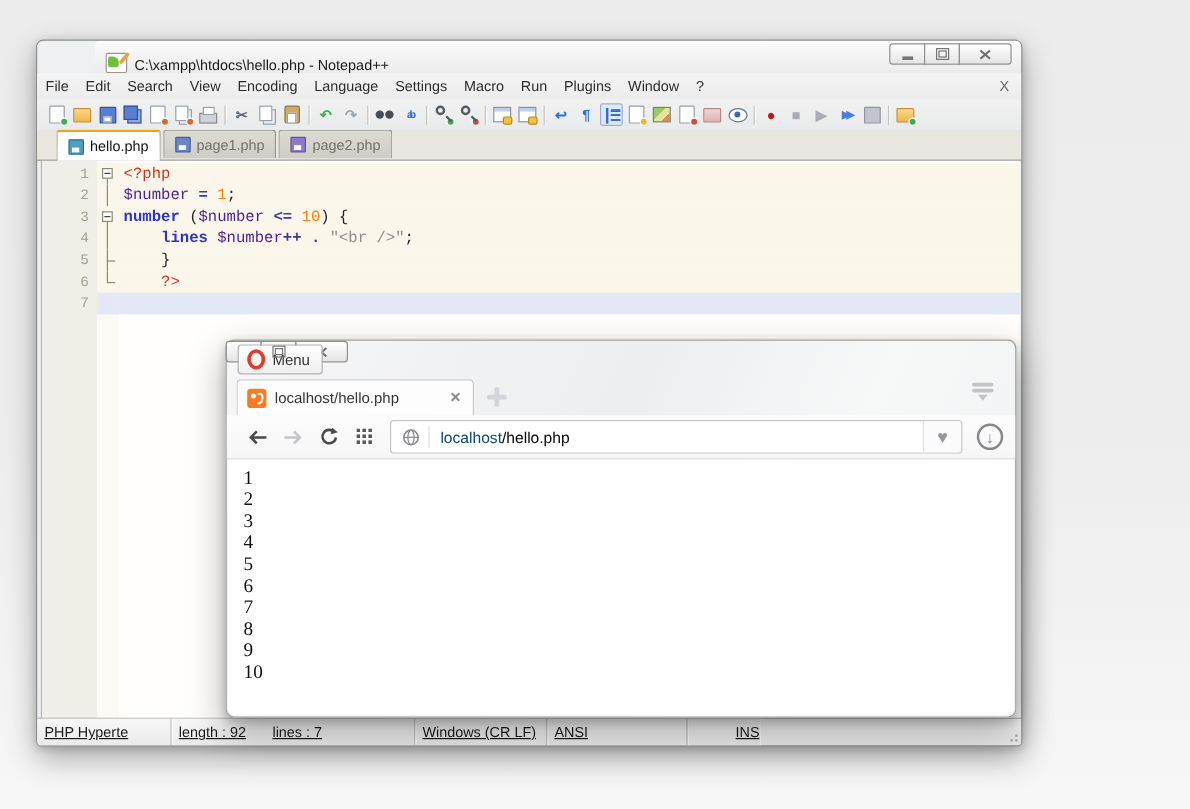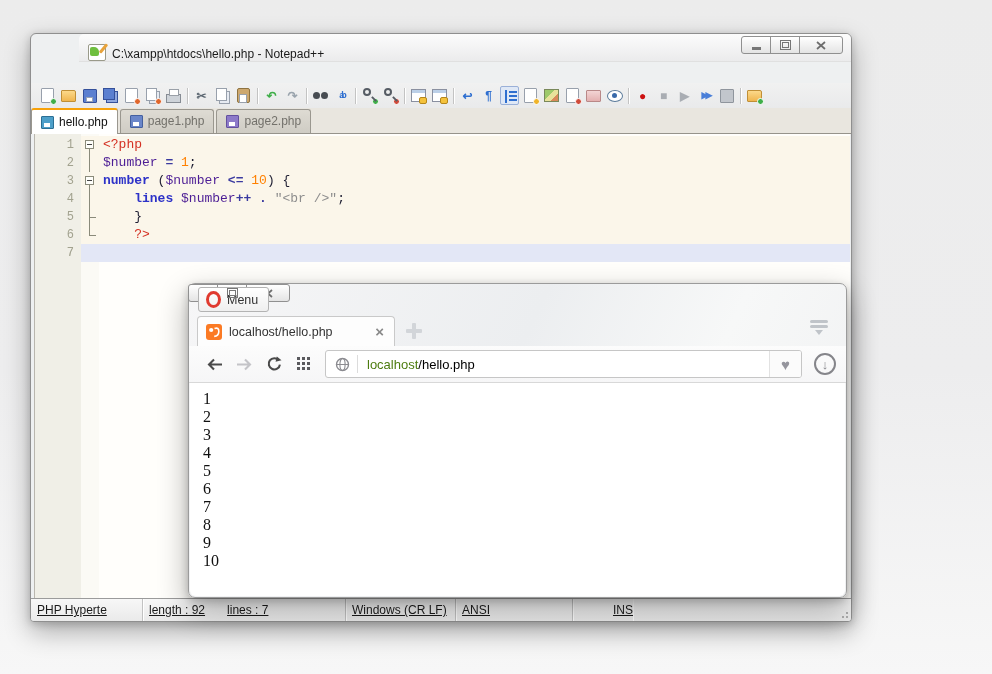--- a/index.html
+++ b/index.html
@@ -56,22 +56,22 @@
   .k-mag::after{content:"";position:absolute;right:4px;bottom:3px;width:2px;height:6px;background:#565c64;transform:rotate(-45deg);}
   .k-winlock::before{content:"";width:13px;height:11px;background:#fff;border:1px solid #8a90a0;box-shadow:inset 0 3px 0 #bcd0e8;}
   .k-winlock::after{content:"";position:absolute;right:1px;bottom:1px;width:8px;height:7px;background:#f4c23c;border:1px solid #b5871c;border-radius:2px;box-sizing:border-box;}
   .k-indent::before{content:"";position:absolute;left:4px;top:3px;width:2px;height:13px;background:#2f6fd0;}
   .k-indent::after{content:"";position:absolute;left:8px;top:4px;width:8px;height:11px;
        background:repeating-linear-gradient(#2f6fd0 0 2px,transparent 2px 4px);}
   .k-map::before{content:"";width:13px;height:11px;border:1px solid #79885a;background:linear-gradient(135deg,#9ec96a 0 40%,#e8e29a 40% 70%,#d98a5a 70%);}
   .k-eye::before{content:"";width:14px;height:10px;background:#fff;border:1px solid #5a7a9a;border-radius:50%;}
   .k-eye::after{content:"";position:absolute;width:5px;height:5px;border-radius:50%;background:#3a6aaa;}
 
-  .npp-tabbar{position:absolute;left:0;top:74px;right:0;height:26px;display:flex;align-items:center;
-       background:#e9e6df;border-bottom:1px solid #96938b;padding-left:0;box-sizing:border-box;}
+  .npp-tabbar{position:absolute;left:0;top:74px;right:0;height:26px;display:flex;align-items:flex-start;
+       background:#e9e6df;border-bottom:1px solid #96938b;padding-left:16px;box-sizing:border-box;}
   .ntab{display:flex;align-items:center;height:24px;padding:0 9px;margin-right:2px;font-size:12px;color:#73716b;
        background:linear-gradient(#dedbd3,#cfccc4);border:1px solid #9a978f;border-bottom:none;border-radius:3px 3px 0 0;box-sizing:border-box;}
   .ntab.active{height:26px;background:#fff;color:#111;margin-bottom:-1px;border-top:2px solid #f7a10a;position:relative;z-index:2;}
   .tab-floppy{width:11px;height:11px;border-radius:1px;margin-right:5px;position:relative;}
   .tab-floppy::after{content:"";position:absolute;left:2px;bottom:1px;width:6px;height:4px;background:#fff;}
   .fl-teal{background:#4d9fc9;border:1px solid #2c6f94;}
   .fl-blue{background:#6a86c9;border:1px solid #44609f;}
   .fl-purple{background:#8d7ac9;border:1px solid #63509f;}
 
   .npp-editor{position:absolute;left:3px;top:100px;width:816px;height:467px;overflow:hidden;
@@ -127,21 +127,21 @@
   .op-newtab::before{content:"";position:absolute;left:7px;top:1px;width:4px;height:16px;background:#d2d5d9;border-radius:1px;}
   .op-newtab::after{content:"";position:absolute;left:1px;top:7px;width:16px;height:4px;background:#d2d5d9;border-radius:1px;}
   .op-tabmenu{position:absolute;right:16px;bottom:5px;}
   .op-toolbar{position:absolute;left:0;top:62px;right:0;height:37px;background:linear-gradient(#fcfcfc,#f6f6f7);
        border-bottom:1px solid #d8d8d8;display:flex;align-items:center;padding:0 10px;box-sizing:border-box;}
   .nav-btn{width:30px;height:26px;display:flex;align-items:center;justify-content:center;flex:none;}
   .addr{flex:1;height:28px;background:#fff;border:1px solid #c6c6c6;border-radius:3px;display:flex;align-items:center;
        margin:0 4px 0 6px;box-sizing:border-box;overflow:hidden;}
   .addr-globe{padding:0 7px 0 9px;display:flex;align-items:center;border-right:1px solid #dcdcdc;height:18px;}
   .addr-text{font-size:13px;padding-left:9px;flex:1;white-space:nowrap;}
-  .addr-host{color:#4d7c0f;}
+  .addr-host{color:#0c4a6e;}
   .addr-path{color:#000000;}
   .addr-heart{border-left:1px solid #e2e2e2;align-self:stretch;display:flex;align-items:center;padding:0 11px;
        color:#95959d;font-size:15px;background:#fbfbfb;}
   .dl-btn{width:22px;height:22px;border:2px solid #85858a;border-radius:50%;display:flex;align-items:center;justify-content:center;
        color:#85858a;font-size:13px;font-weight:bold;margin-left:8px;box-sizing:border-box;flex:none;}
   .op-content{position:absolute;left:1px;top:99px;right:1px;bottom:1px;background:#fff;border-radius:0 0 6px 6px;
        font-family:"Liberation Serif",serif;font-size:16px;line-height:18px;color:#101010;padding:7px 0 0 13px;box-sizing:border-box;overflow:hidden;}
 </style>
 </head>
 <body>
@@ -161,20 +161,35 @@
           </span>
         <span class="wb">
           <svg width="10" height="9" viewBox="0 0 10 9">
               <line x1="1" y1="1" x2="9" y2="8" class="g-x"></line>
               <line x1="9" y1="1" x2="1" y2="8" class="g-x"></line>
             </svg>
         </span>
       </div>
     </div>
 
+    <div class="npp-menubar">
+      <span class="mitem">File</span>
+      <span class="mitem">Edit</span>
+      <span class="mitem">Search</span>
+      <span class="mitem">View</span>
+      <span class="mitem">Encoding</span>
+      <span class="mitem">Language</span>
+      <span class="mitem">Settings</span>
+      <span class="mitem">Macro</span>
+      <span class="mitem">Run</span>
+      <span class="mitem">Plugins</span>
+      <span class="mitem">Window</span>
+      <span class="mitem">?</span>
+      <span class="menu-x">X</span>
+    </div>
 
     <div class="npp-toolbar" id="npp-toolbar">
         <span class="ticon k-doc">
           <span class="badge" style="background: rgb(63, 174, 73);"></span>
         </span>
         <span class="ticon k-folder"></span>
         <span class="ticon k-floppy"></span>
         <span class="ticon k-floppy2"></span>
         <span class="ticon k-doc">
           <span class="badge" style="background: rgb(224, 102, 43);"></span>

